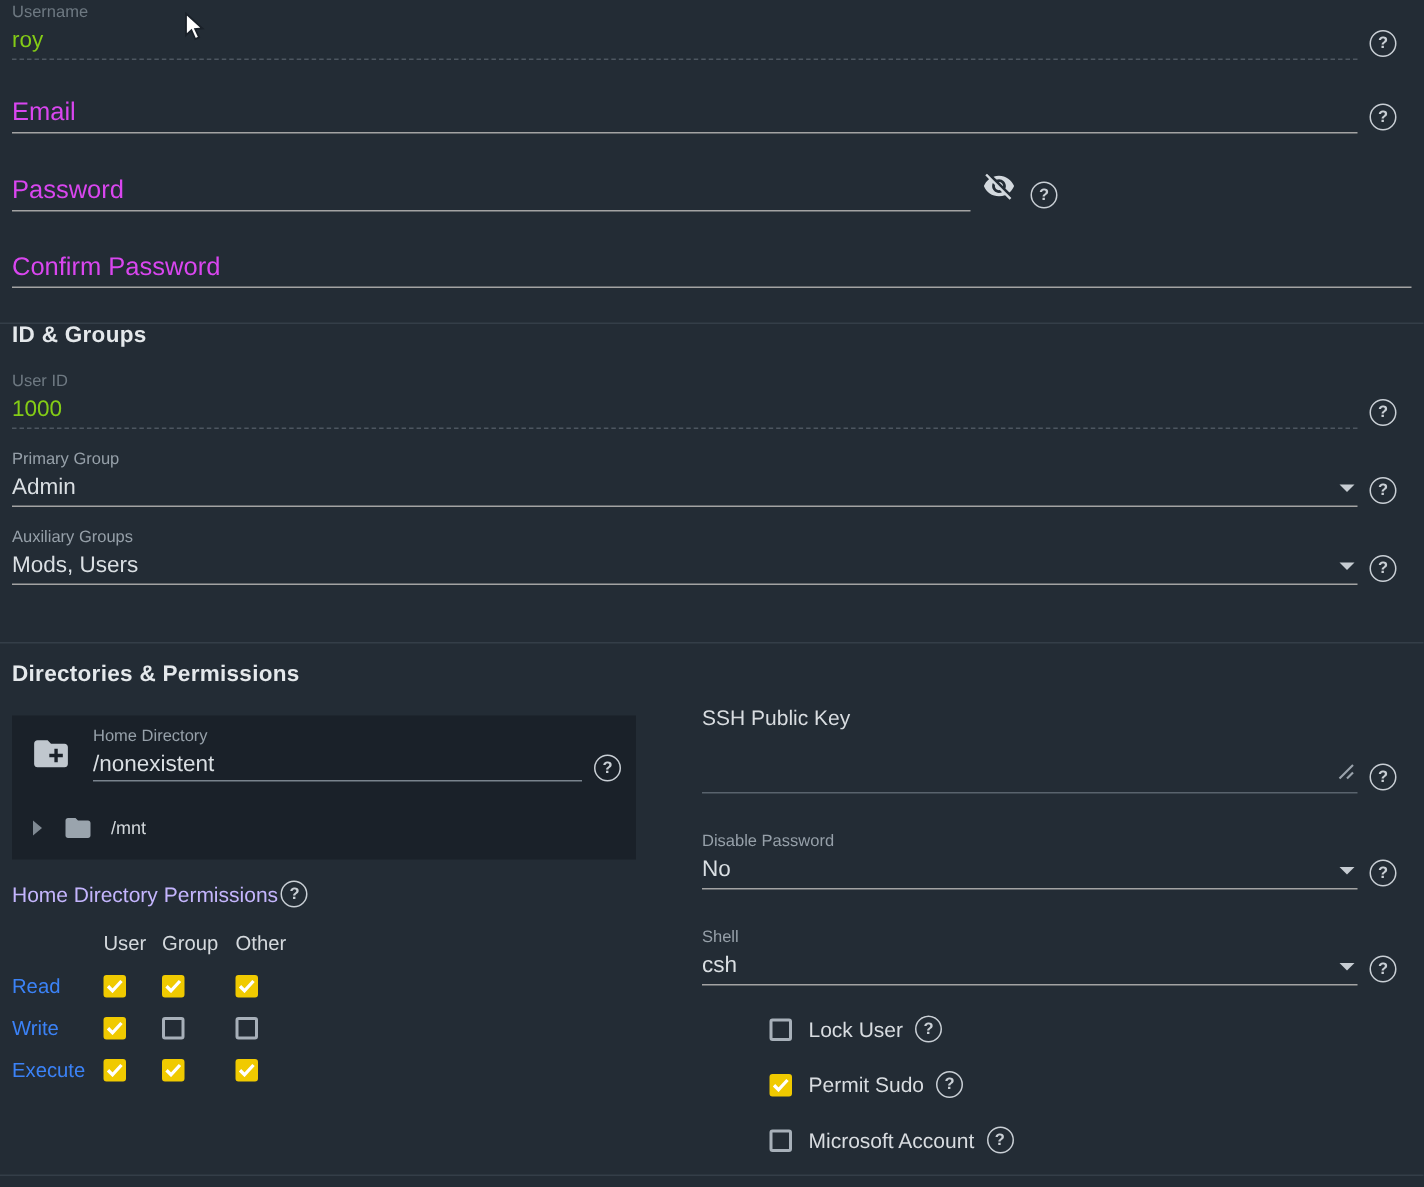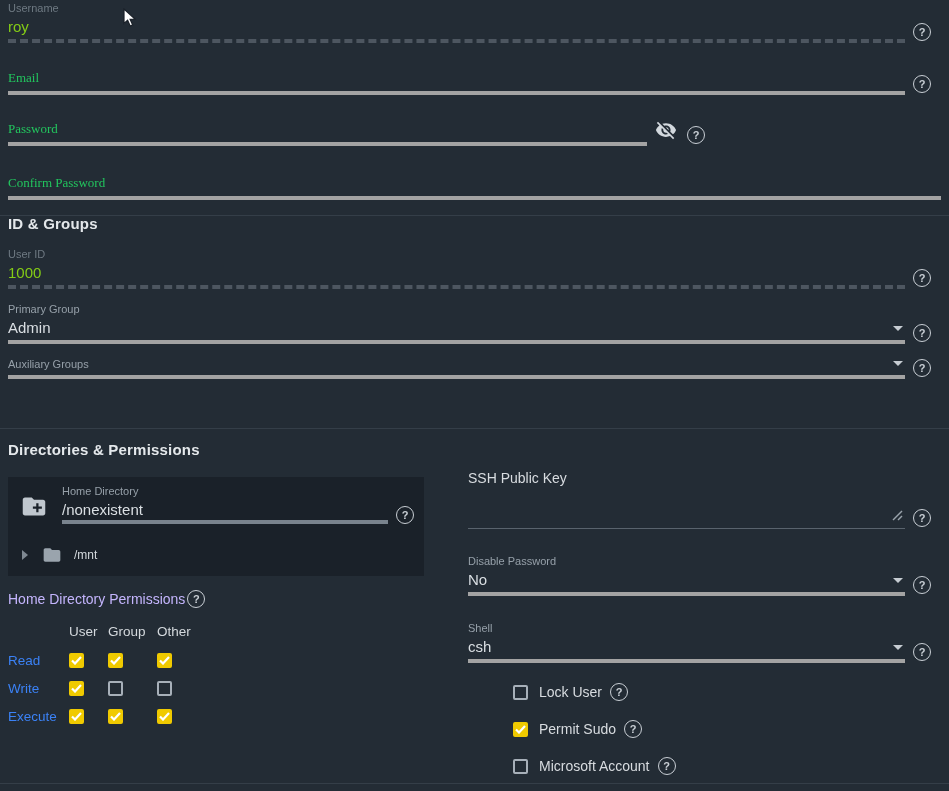--- a/index.html
+++ b/index.html
@@ -8,27 +8,27 @@
     background:#232c35;color:#d8dce0;
     font-family:"Liberation Sans","DejaVu Sans",sans-serif;
     -webkit-font-smoothing:antialiased;
   }
   .divider{position:absolute;left:0;right:0;height:0;border-top:1px solid #343e48;}
   h2{font-size:15px;font-weight:700;color:#e4e8eb;margin:0;line-height:20px;letter-spacing:.2px;}
 
   
   .field-row{display:flex;align-items:flex-end;padding-right:10px;}
   .field-row.no-pad{padding-right:0;}
-  .field{flex:1;position:relative;border-bottom:4px solid #a3a3a3;padding-bottom:4px;}
+  .field{flex:1;position:relative;border-bottom:1px solid #a3a3a3;padding-bottom:4px;}
   .field.dashed{border-bottom-style:dashed;border-bottom-color:#4d5660;}
   .mini-label{font-size:11px;line-height:13px;color:#96a0a9;}
   .field.disabled .mini-label{color:#6e7982;}
   .value{font-size:15px;line-height:16px;color:#dadfe3;margin-top:4px;white-space:nowrap;}
   .field.disabled .value{color:#84cc16;}
-  .label-as-value{font-size:13px;line-height:18px;color:#22c55e;font-family:Liberation Serif, serif;}
+  .label-as-value{font-size:17px;line-height:18px;color:#d946ef;}
 
   .help{flex:none;width:16px;height:16px;border:1.5px solid #c9cfd5;border-radius:50%;
     color:#c9cfd5;font-size:11px;font-weight:700;display:flex;align-items:center;justify-content:center;
     margin-left:8px;margin-bottom:2px;line-height:1;}
   .caret{position:absolute;right:2px;bottom:9px;width:0;height:0;
     border-left:5px solid transparent;border-right:5px solid transparent;border-top:5px solid #c6ccd2;}
 
   
   #sec-account{position:absolute;top:0;left:0;right:0;padding:0 8px;}
   #sec-account .f-username{padding-top:2px;}
@@ -144,20 +144,21 @@
       <div class="mini-label">Primary Group</div>
       <div class="value">Admin</div>
       <span class="caret"></span>
     </div>
     <div class="help">?</div>
   </div>
 
   <div class="field-row">
     <div class="field">
       <div class="mini-label">Auxiliary Groups</div>
+      <div class="value">Mods, Users</div>
       <span class="caret"></span>
     </div>
     <div class="help">?</div>
   </div>
 </section>
 
 <div class="divider" style="top:428px"></div>
 
 <section id="sec-columns">
 

